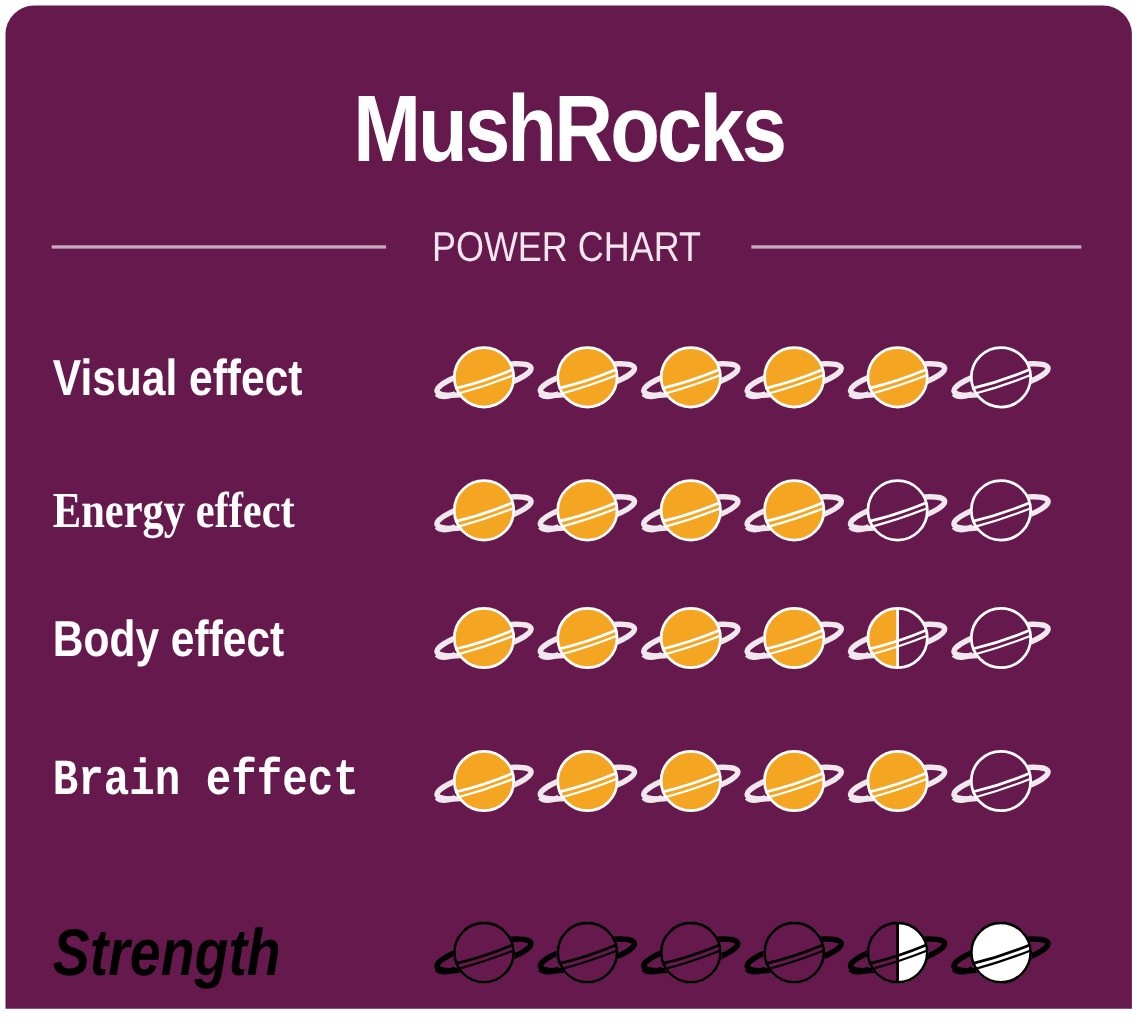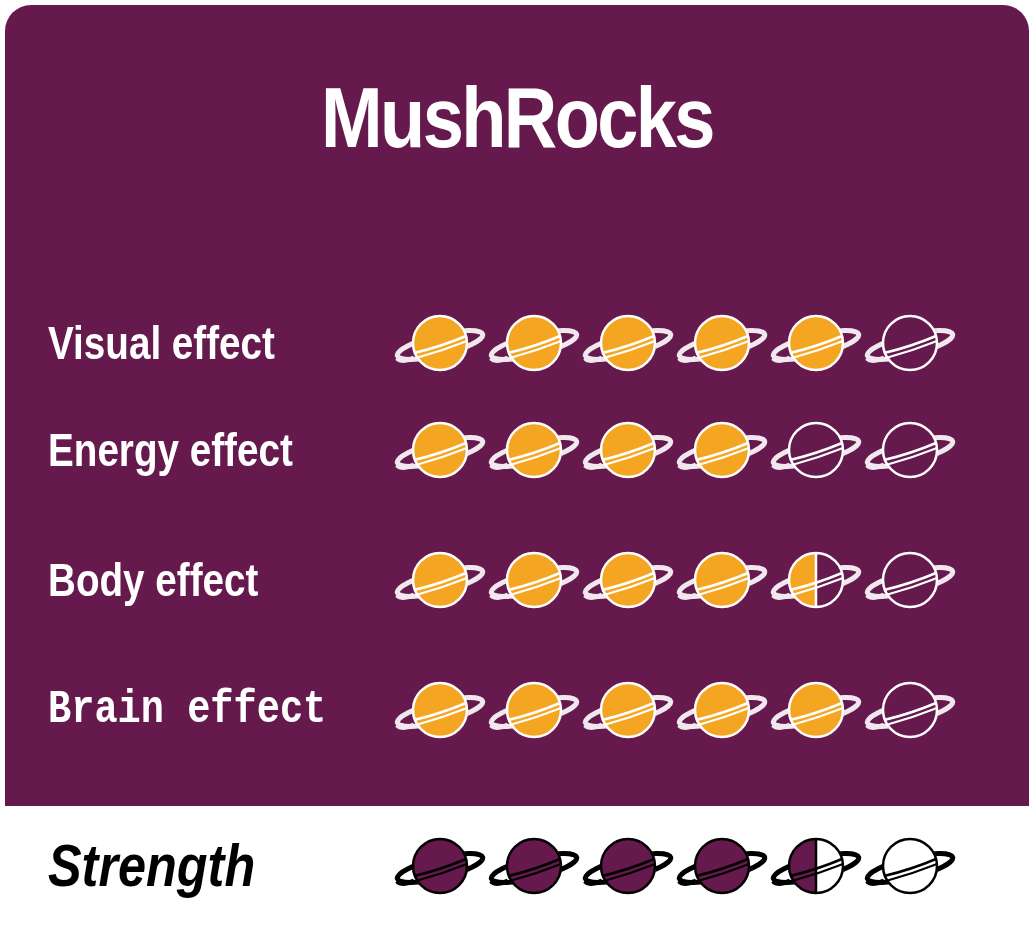--- a/index.html
+++ b/index.html
@@ -1,18 +1,18 @@
 <!DOCTYPE html>
 <html><head>
   <meta charset="utf-8">
   <style>
     html, body { margin: 0; padding: 0; background: #ffffff; }
     body { width: 1034px; height: 930px; position: relative; overflow: hidden; font-family: "Liberation Sans", sans-serif; }
     .panel {
-      position: absolute; left: 5px; top: 5px; width: 1024px; height: 801px;
+      position: absolute; left: 5px; top: 5px; width: 1024px; height: 912px;
       background: #66194d; border-radius: 26px 26px 0 0;
     }
     .title {
       position: absolute; left: 0; right: 0; top: 62px; text-align: center;
       color: #ffffff; font-weight: bold; font-size: 86px; letter-spacing: -3px;
       font-family: "Liberation Sans", sans-serif; transform: scaleX(0.86); line-height: 100px;
     }
     .subtitle-row { position: absolute; left: 42px; width: 936px; top: 200px; height: 40px; }
     .rule { position: absolute; top: 18px; height: 3px; background: #c9a9bd; }
     .rule.left { left: 0; width: 304px; }
@@ -32,20 +32,25 @@
     .strength-row .label { color: #000000; font-size: 60px; }
     .planets { position: absolute; left: 394px; top: 0; height: 80px; display: flex; }
     .planet { width: 94px; height: 80px; }
     .planet svg { width: 94px; height: 80px; display: block; }
   </style>
 </head>
 <body>
 
 <div class="panel">
   <div class="title">MushRocks</div>
+  <div class="subtitle-row">
+    <div class="rule left"></div>
+    <div class="subtitle">POWER CHART</div>
+    <div class="rule right"></div>
+  </div>
 </div>
 
 <div class="row panel-row" style="top:303px;">
   <div class="label">Visual effect</div>
   <div class="planets">
       <div class="planet">
         <svg viewBox="0 0 94 80" xmlns="http://www.w3.org/2000/svg">
 
     <ellipse cx="46" cy="42" rx="44" ry="10" transform="rotate(-14 46 42)" fill="none" stroke="#f0e8ee" stroke-width="5"></ellipse>
     <circle cx="46" cy="40" r="28" fill="#66194d"></circle>
@@ -117,21 +122,21 @@
 
     <circle cx="46" cy="40" r="27" fill="none" stroke="#ffffff" stroke-width="2.5"></circle>
 
     <path d="M20 50 Q46 44 72 33" fill="none" stroke="#ffffff" stroke-width="2.5"></path>
     <path d="M22 55 Q48 48 73 38" fill="none" stroke="#ffffff" stroke-width="2"></path>
     <path d="M3 55 Q8 60 20 55" fill="none" stroke="#f0e8ee" stroke-width="5"></path>
   </svg>
       </div>
     </div>
 </div>
-<div class="row panel-row" style="top:410px;">
+<div class="row panel-row" style="top:424px;font-family:Liberation Serif, serif;">
   <div class="label">Energy effect</div>
   <div class="planets">
       <div class="planet">
         <svg viewBox="0 0 94 80" xmlns="http://www.w3.org/2000/svg">
 
     <ellipse cx="46" cy="42" rx="44" ry="10" transform="rotate(-14 46 42)" fill="none" stroke="#f0e8ee" stroke-width="5"></ellipse>
     <circle cx="46" cy="40" r="28" fill="#66194d"></circle>
     <circle cx="46" cy="40" r="27" fill="#f4a623"></circle>
     <circle cx="46" cy="40" r="27" fill="none" stroke="#ffffff" stroke-width="2.5"></circle>
 

